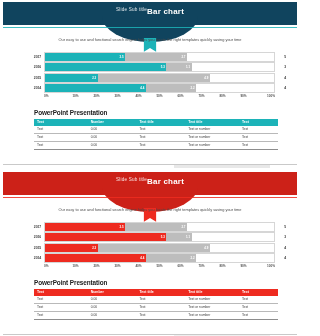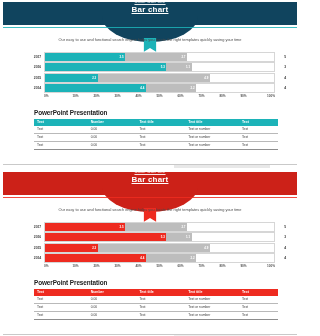--- a/index.html
+++ b/index.html
@@ -13,22 +13,22 @@
   .slide.red{--accent:#EE2B20;--deep:#B81F14;--hdr:#CC2118;}
 
   
   .hdr-band{
     position:absolute;left:3px;right:3px;top:2px;height:23px;
     background:var(--hdr);
   }
   .slide.red .hdr-band{background:#CC2118;}
   .hdr-inner{
     position:absolute;left:0;right:0;top:0;height:23px;
-    display:flex;flex-direction:column;align-items:center;
-    color:#ffffff;line-height:1;text-decoration:underline;
+    display:flex;flex-direction:row;align-items:center;justify-content:center;
+    color:#ffffff;line-height:1;
   }
   .sub-title{font-size:4.6px;letter-spacing:.2px;opacity:.88;margin-bottom:1.5px;}
   .main-title{font-size:8px;font-weight:bold;letter-spacing:.2px;}
 
   
   .tongue{
     position:absolute;left:50%;transform:translateX(-50%);
     top:2px;width:96px;height:40px;
     background:var(--hdr);
     border-bottom-left-radius:48px 26px;

